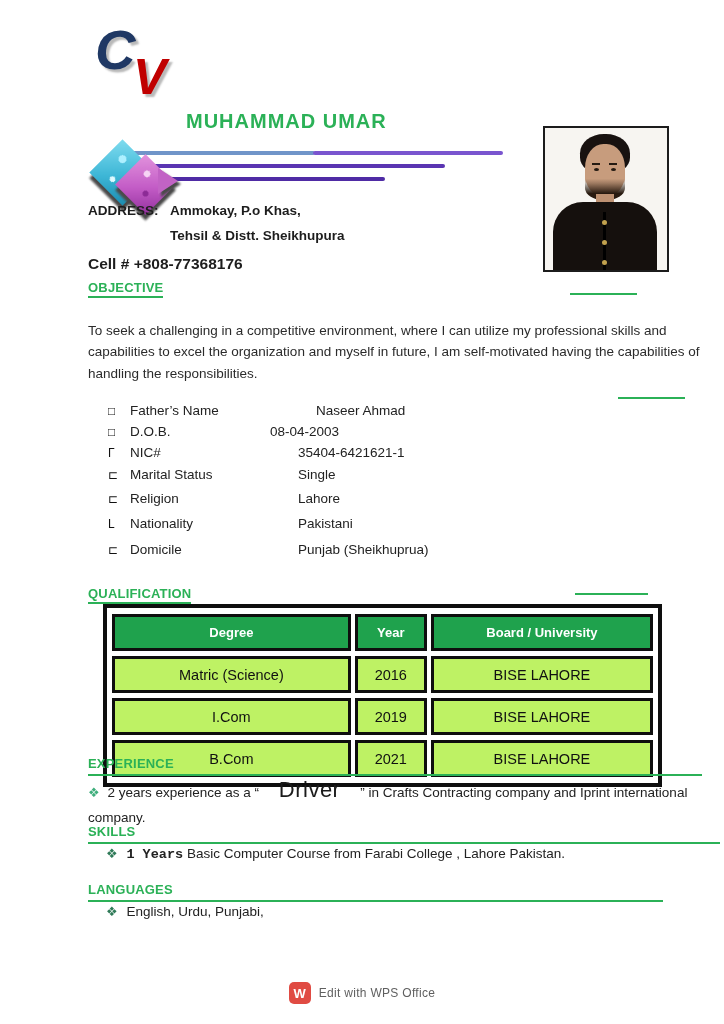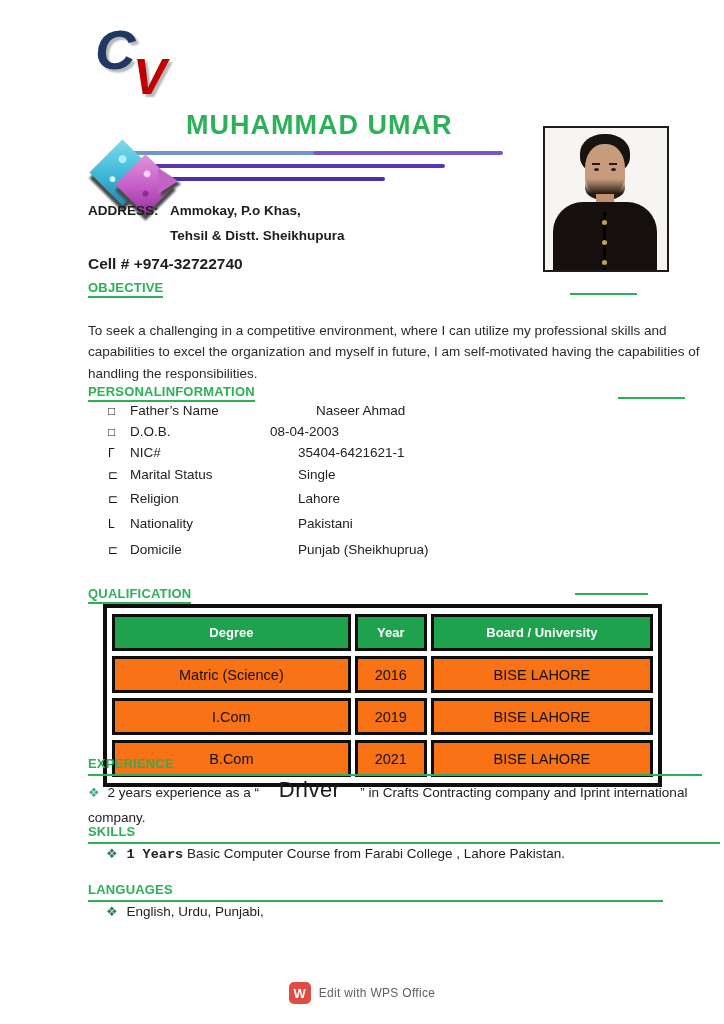--- a/index.html
+++ b/index.html
@@ -7,21 +7,21 @@
     position:relative;width:724px;height:1024px;margin:0 auto;background:#ffffff;
     font-family:"Liberation Sans",sans-serif;color:#1d1d1d;overflow:hidden;
   }
   
   .cv-logo{position:absolute;left:95px;top:22px;width:110px;height:95px;}
   .cv-c{position:absolute;left:0;top:0;font-size:56px;font-weight:bold;font-style:italic;
         color:#1f3864;text-shadow:3px 3px 2px #b9b9b9;line-height:1;}
   .cv-v{position:absolute;left:38px;top:30px;font-size:50px;font-weight:bold;font-style:italic;
         color:#c00000;text-shadow:3px 3px 2px #b9b9b9;line-height:1;}
   
-  .title{position:absolute;left:186px;top:110px;font-size:27px;font-weight:600;
+  .title{position:absolute;left:186px;top:110px;font-size:20px;font-weight:600;
          letter-spacing:1px;color:#2bb157;}
   
   .dec-line{position:absolute;height:4px;border-radius:2px;}
   .line1a{left:125px;top:151px;width:190px;background:#7095c9;}
   .line1b{left:313px;top:151px;width:190px;background:#7a55cf;}
   .line2{left:140px;top:164px;width:305px;background:#5a35b2;}
   .line3{left:152px;top:177px;width:233px;background:#4f2ba5;}
   .diamond{position:absolute;filter:drop-shadow(4px 4px 1px #4a4a4a);}
   .diamond-cyan{left:99px;top:149px;width:47px;height:47px;transform:rotate(45deg);
     background:radial-gradient(circle at 30% 30%, #aef0ff 0 8%, transparent 9%),
@@ -73,21 +73,21 @@
   .pi-row:nth-child(3){margin-bottom:7px;} .pi-row:nth-child(4){margin-bottom:9px;}
   .pi-row:nth-child(5){margin-bottom:10px;} .pi-row:nth-child(6){margin-bottom:11px;}
   .pi-row:nth-child(1) .pi-value{padding-left:18px;}
   .pi-row:nth-child(2) .pi-value{margin-left:-28px;}
   
   .qual-table-wrap{position:absolute;left:103px;top:604px;width:549px;
     border:4px solid #0e0e0e;background:#fff;padding:1px;}
   table.qual{border-collapse:separate;border-spacing:4px 5px;width:100%;}
   table.qual td,table.qual th{border:3px solid #0e0e0e;text-align:center;vertical-align:middle;}
   table.qual th{background:#1fa24d;color:#fff;font-size:13px;font-weight:bold;height:29px;}
-  table.qual td{background:#f97316;font-size:14.5px;height:29px;color:#111;}
+  table.qual td{background:#bef264;font-size:14.5px;height:29px;color:#111;}
   .col-deg{width:43%;} .col-year{width:13%;} .col-board{width:40%;}
   
   .rule-head{position:absolute;left:88px;border-bottom:2px solid #2bb157;padding-bottom:2px;}
   .rule-head .sec-head{border-bottom:none;padding-bottom:0;}
   .exp-rule{top:754px;width:614px;}
   .skills-rule{top:822px;width:632px;}
   .lang-rule{top:880px;width:575px;}
   .exp-para{position:absolute;left:88px;top:772px;width:600px;font-size:13.5px;line-height:1.6;color:#222;}
   .exp-bullet{color:#3fae7c;font-size:13px;margin-right:4px;}
   .driver{font-size:22px;letter-spacing:.5px;margin:0 16px;color:#1b1b1b;text-align:center;}
@@ -139,31 +139,28 @@
   </div>
 
   <div class="addr-row" style="top:203px;">
     <span class="addr-label">ADDRESS:</span>
     <span>Ammokay, P.o Khas,</span>
   </div>
   <div class="addr-row" style="top:228px;">
     <span class="addr-label"></span>
     <span>Tehsil &amp; Distt. Sheikhupura</span>
   </div>
-  <div class="cell-line">Cell # +974-32722740</div>
+  <div class="cell-line">Cell # +808-77368176</div>
 
   <div class="head-abs" style="top:278px;">
     <span class="sec-head">OBJECTIVE</span>
   </div>
   <div class="green-frag frag-a"></div>
   <p class="para" style="margin:0;">To seek a challenging in a competitive environment, where I can utilize my professional skills and capabilities to excel the organization and myself in future, I am self-motivated having the capabilities of handling the responsibilities.</p>
 
-  <div class="head-abs" style="top:382px;">
-    <span class="sec-head">PERSONALINFORMATION</span>
-  </div>
   <div class="green-frag frag-b"></div>
   <div class="pi-list">
     <div class="pi-row">
       <span class="pi-bullet">□</span>
       <span class="pi-label">Father’s Name</span>
       <span class="pi-value">Naseer Ahmad</span>
     </div>
     <div class="pi-row">
       <span class="pi-bullet">□</span>
       <span class="pi-label">D.O.B.</span>

